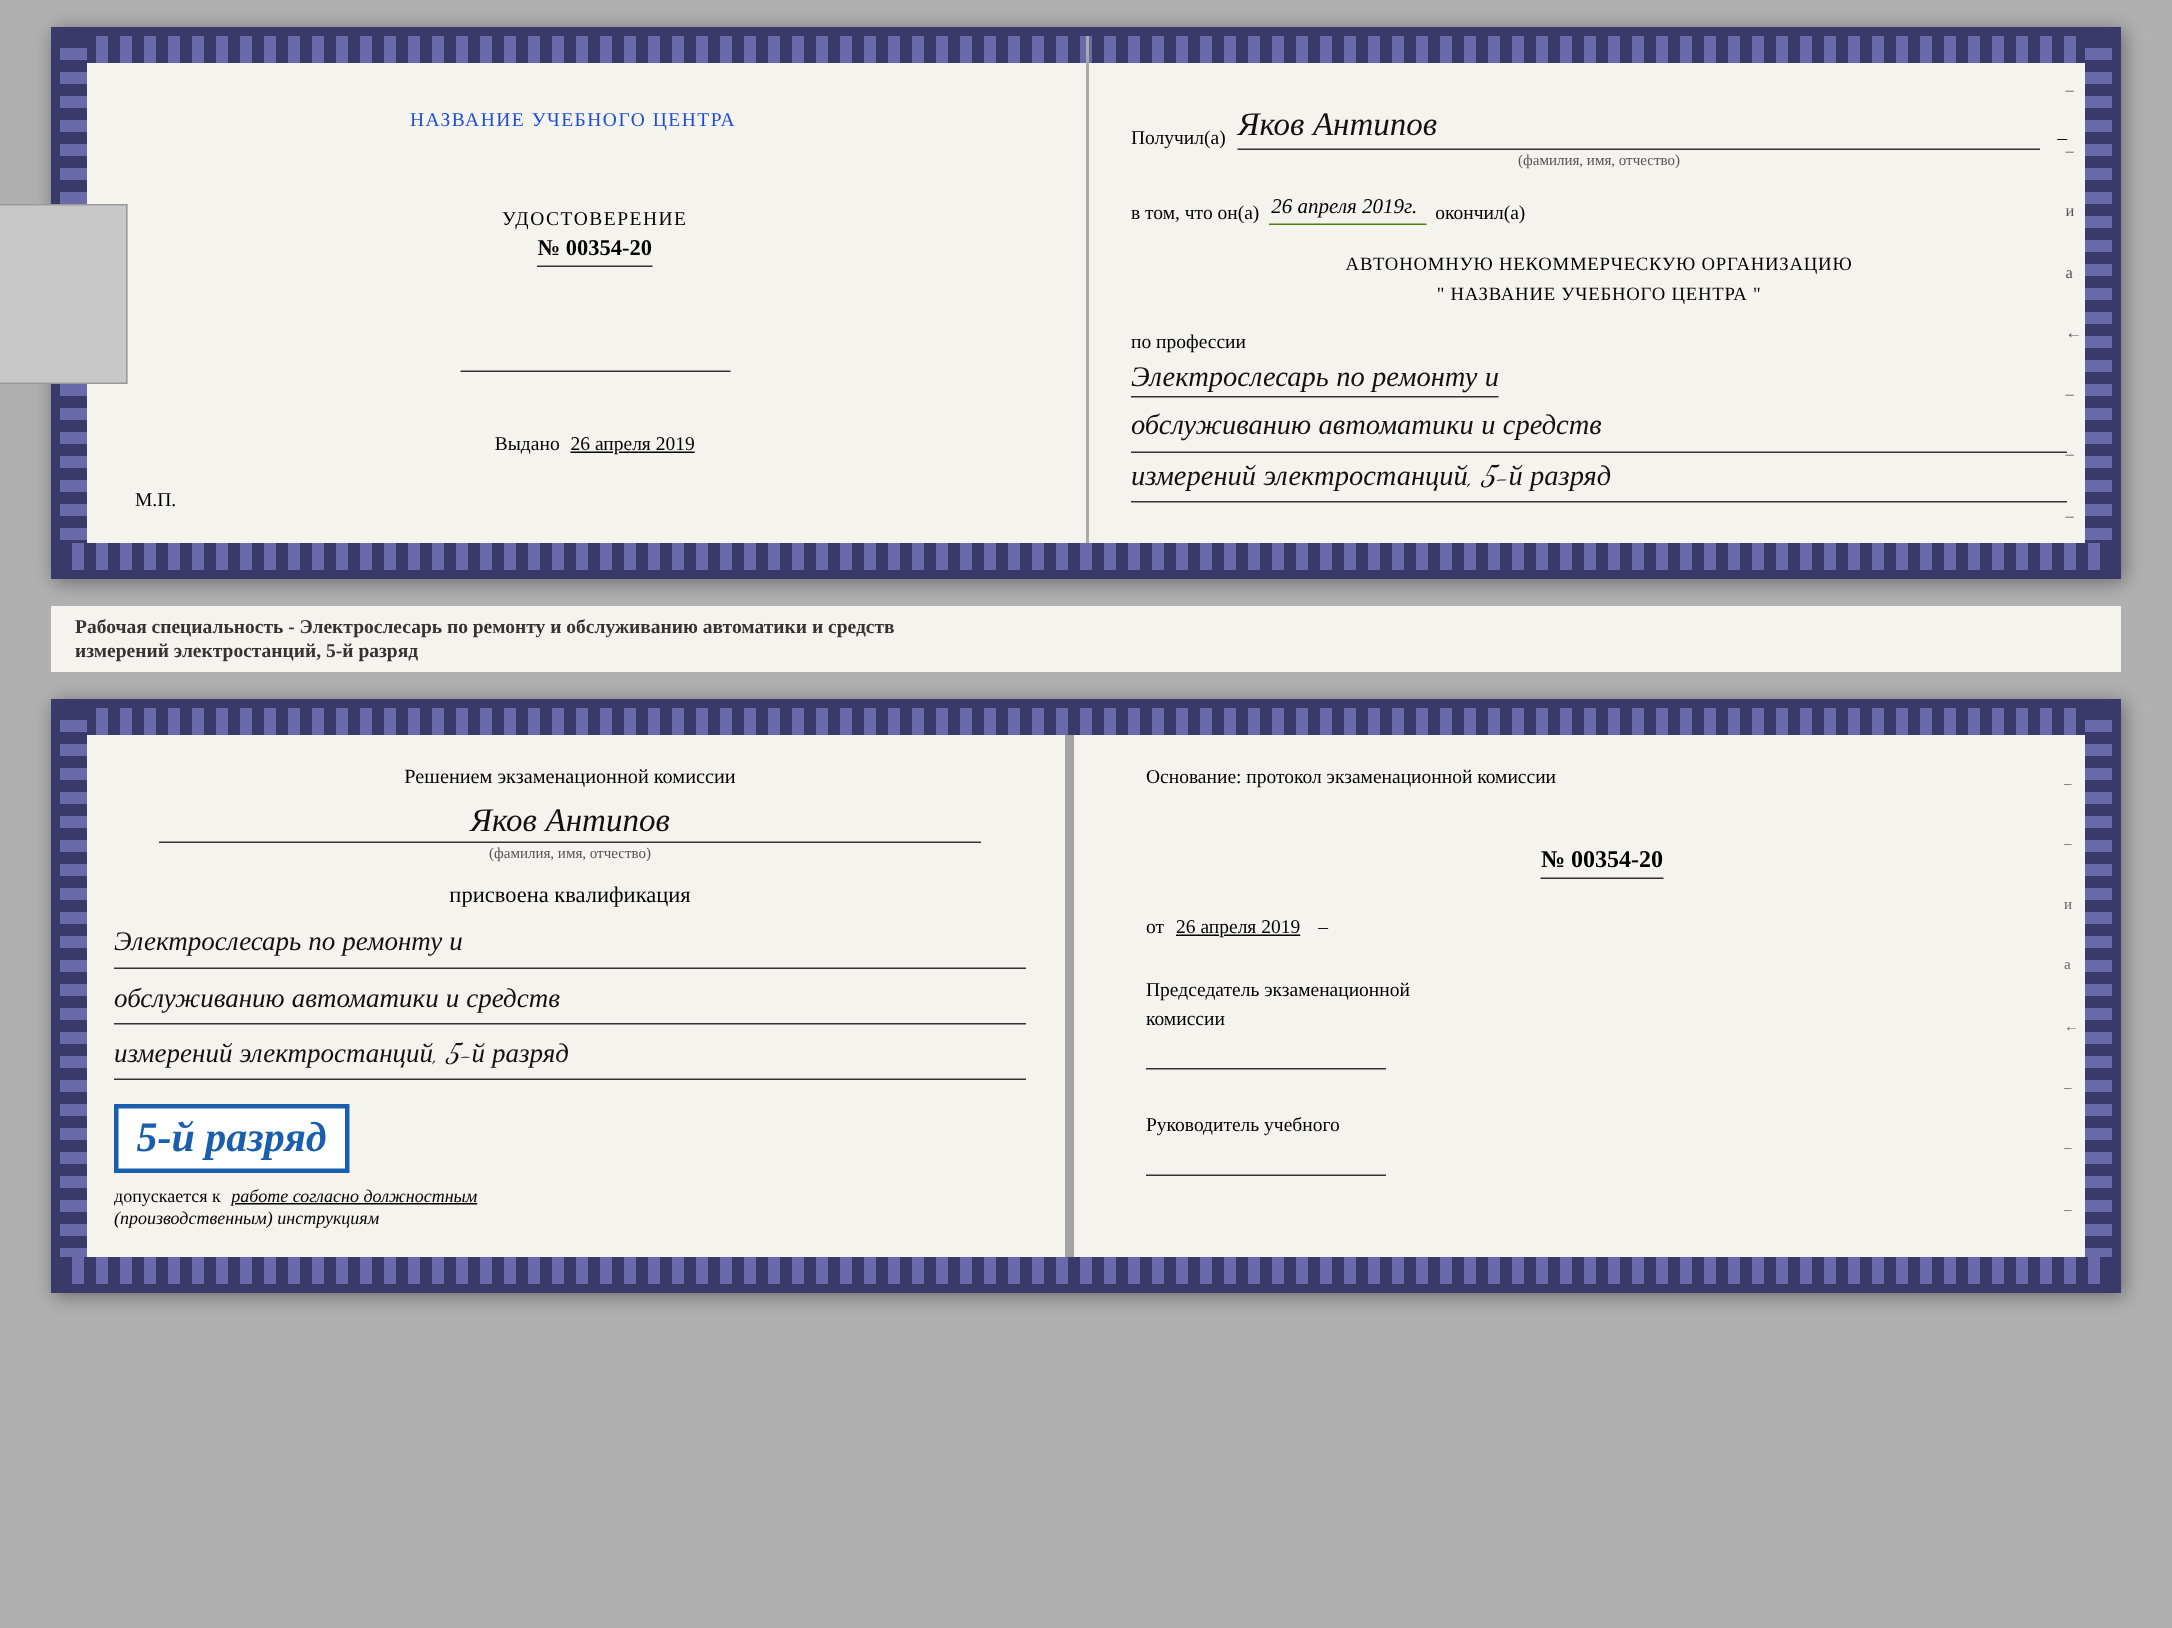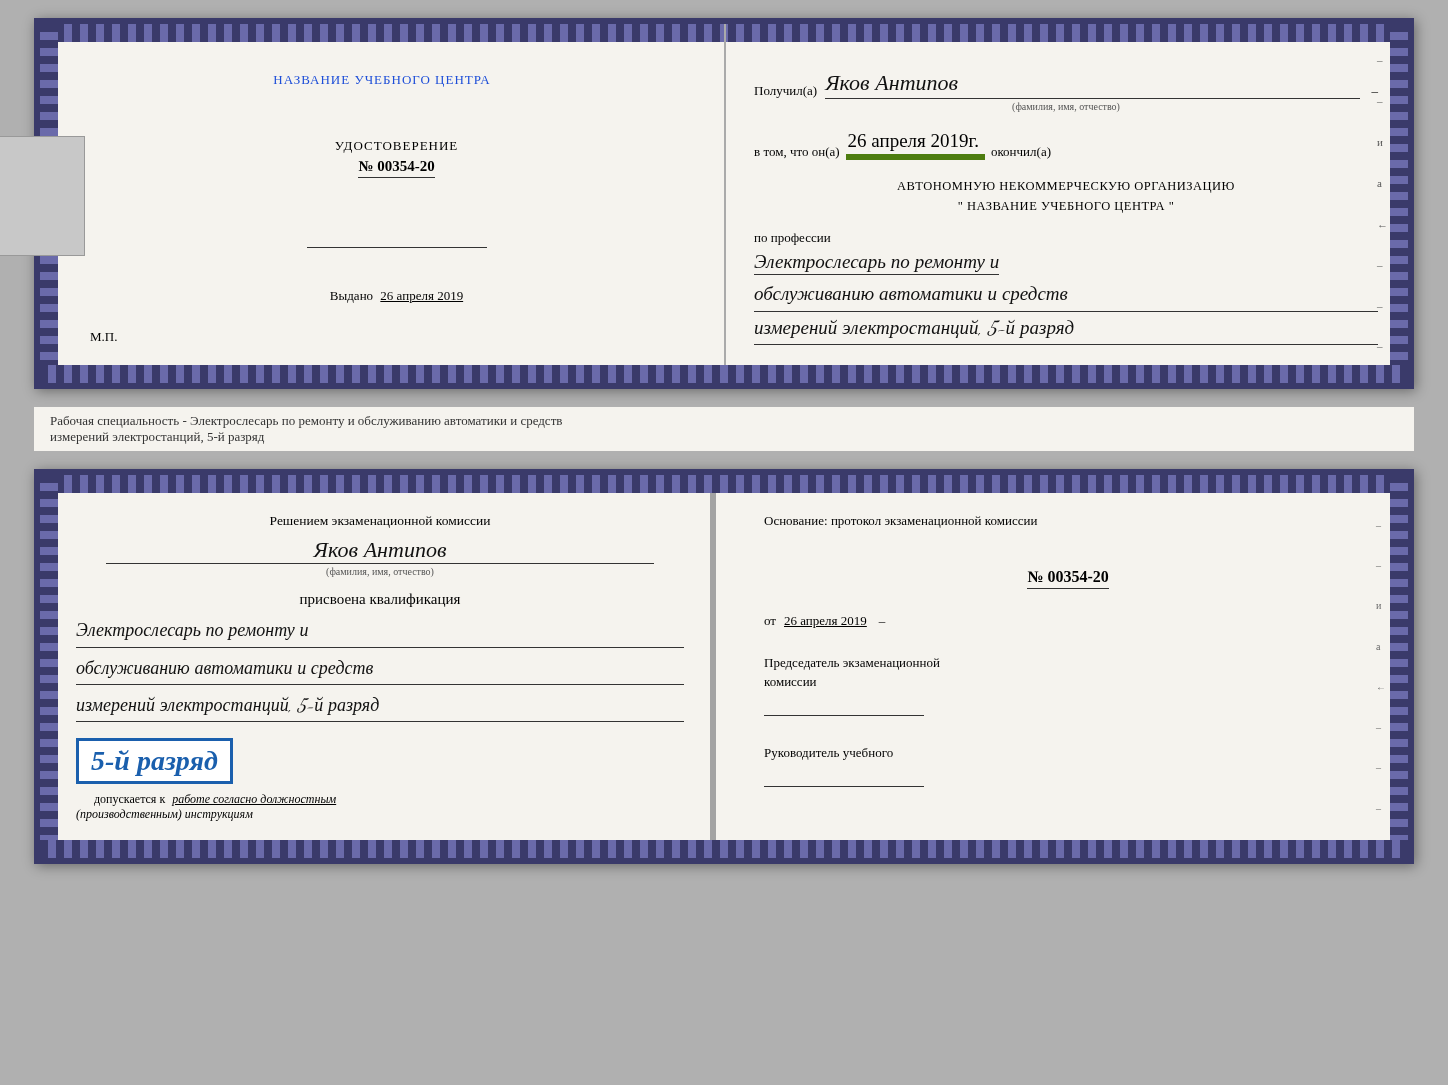--- a/index.html
+++ b/index.html
@@ -144,23 +144,24 @@
 
     .date-line {
       display: flex;
       align-items: flex-end;
       gap: 6px;
       margin-top: 18px;
       font-size: 13px;
     }
 
     .date-value {
-      border-bottom: 6px solid #4d7c0f;
+      font-style: italic;
+      border-bottom: 1px solid #4d7c0f;
       padding: 0 6px 2px 2px;
-      font-size: 19px;
+      font-size: 14px;
     }
 
     .org-block {
       margin-top: 16px;
       font-size: 12.5px;
       line-height: 1.6;
       text-align: center;
       text-transform: uppercase;
       letter-spacing: 0.5px;
     }
@@ -210,20 +211,21 @@
       font-size: 11px;
     }
 
     
     .info-text-block {
       width: 1380px;
       background: #f5f3ee;
       padding: 6px 16px;
       font-size: 13px;
       color: #333;
+      font-weight: bold;
     }
 
     
     .bottom-doc {
       display: flex;
       width: 1380px;
       border: 6px solid #3a3a6a;
       background: #f5f3ee;
       box-shadow: 2px 2px 12px rgba(0,0,0,0.4);
       position: relative;
@@ -317,21 +319,20 @@
     .rank-badge-text {
       font-size: 28px;
       font-weight: bold;
       color: #1a5fad;
       font-style: italic;
     }
 
     .допускается-text {
       font-size: 12px;
       margin-top: 4px;
-      margin-left: 18px;
     }
 
     .допускается-cursive {
       font-style: italic;
     }
 
     
     .osnov-title {
       font-size: 13px;
       line-height: 1.6;

